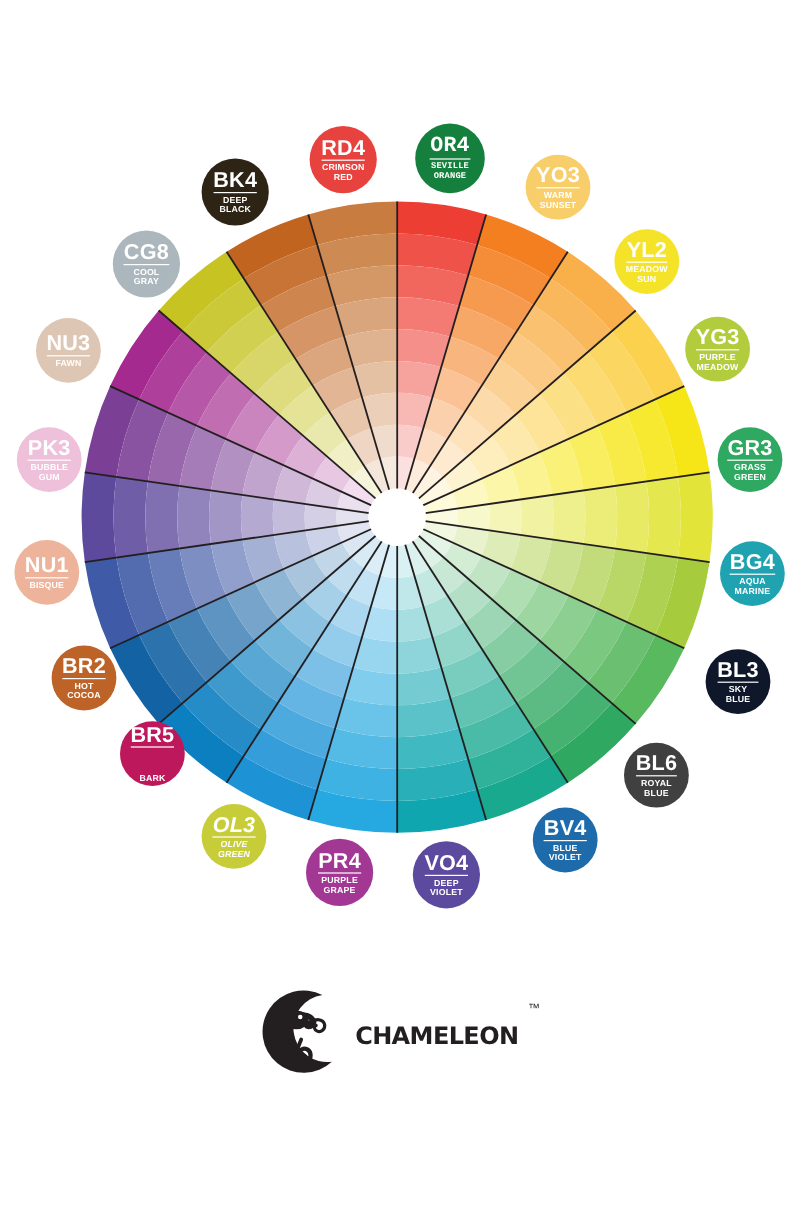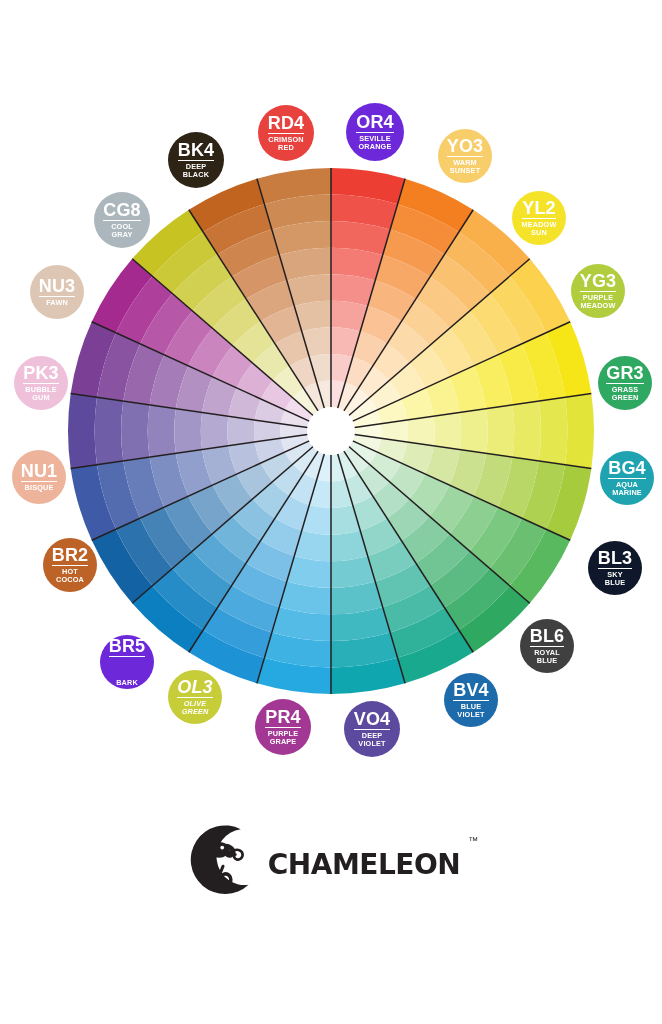--- a/index.html
+++ b/index.html
@@ -56,21 +56,21 @@
     left:0; top:805px;
     width:662px;
     height:110px;
     display:flex;
     align-items:center;
     justify-content:center;
   }
   #logo-inner{display:flex;align-items:center;gap:6px;}
   #logo-word{
     font-family:"DejaVu Sans", sans-serif;
-    font-size:40px;
+    font-size:28px;
     font-weight:bold;
     color:#231f20;
     letter-spacing:-0.5px;
     position:relative;
     text-transform:lowercase;
     font-variant:small-caps;
   }
   #logo-tm{
     font-size:10px;
     color:#231f20;
@@ -358,21 +358,21 @@
         <circle cx="331" cy="431" r="24" fill="#ffffff"></circle>
       </svg>
   </div>
 
   <div id="badges">
       <div class="badge" style="left: 258px; top: 105px; width: 56px; height: 56px; background: rgb(232, 66, 63);">
         <div class="code">RD4</div>
         <div class="nm">CRIMSON
 RED</div>
       </div>
-      <div class="badge" style="left: 346px; top: 103px; width: 58px; height: 58px; background: #6d28d9;">
+      <div class="badge" style="left: 346px; top: 103px; width: 58px; height: 58px; background: #15803d; font-family: Liberation Mono, monospace;">
         <div class="code">OR4</div>
         <div class="nm">SEVILLE
 ORANGE</div>
       </div>
       <div class="badge" style="left: 438px; top: 129px; width: 54px; height: 54px; background: rgb(247, 206, 106);">
         <div class="code">YO3</div>
         <div class="nm">WARM
 SUNSET</div>
       </div>
       <div class="badge" style="left: 512px; top: 191px; width: 54px; height: 54px; background: rgb(245, 227, 42);">
@@ -418,21 +418,21 @@
       <div class="badge" style="left: 255px; top: 699px; width: 56px; height: 56px; background: rgb(162, 55, 148);">
         <div class="code">PR4</div>
         <div class="nm">PURPLE
 GRAPE</div>
       </div>
       <div class="badge" style="left: 168px; top: 670px; width: 54px; height: 54px; background: rgb(199, 205, 57); font-style: italic;">
         <div class="code">OL3</div>
         <div class="nm">OLIVE
 GREEN</div>
       </div>
-      <div class="badge" style="left: 100px; top: 635px; width: 54px; height: 54px; background: #6d28d9; gap: 20px;">
+      <div class="badge" style="left: 100px; top: 601px; width: 54px; height: 54px; background: #be185d; gap: 20px;">
         <div class="code">BR5</div>
         <div class="nm">BARK</div>
       </div>
       <div class="badge" style="left: 43px; top: 538px; width: 54px; height: 54px; background: rgb(189, 99, 39);">
         <div class="code">BR2</div>
         <div class="nm">HOT
 COCOA</div>
       </div>
       <div class="badge" style="left: 12px; top: 450px; width: 54px; height: 54px; background: rgb(238, 180, 155);">
         <div class="code">NU1</div>

